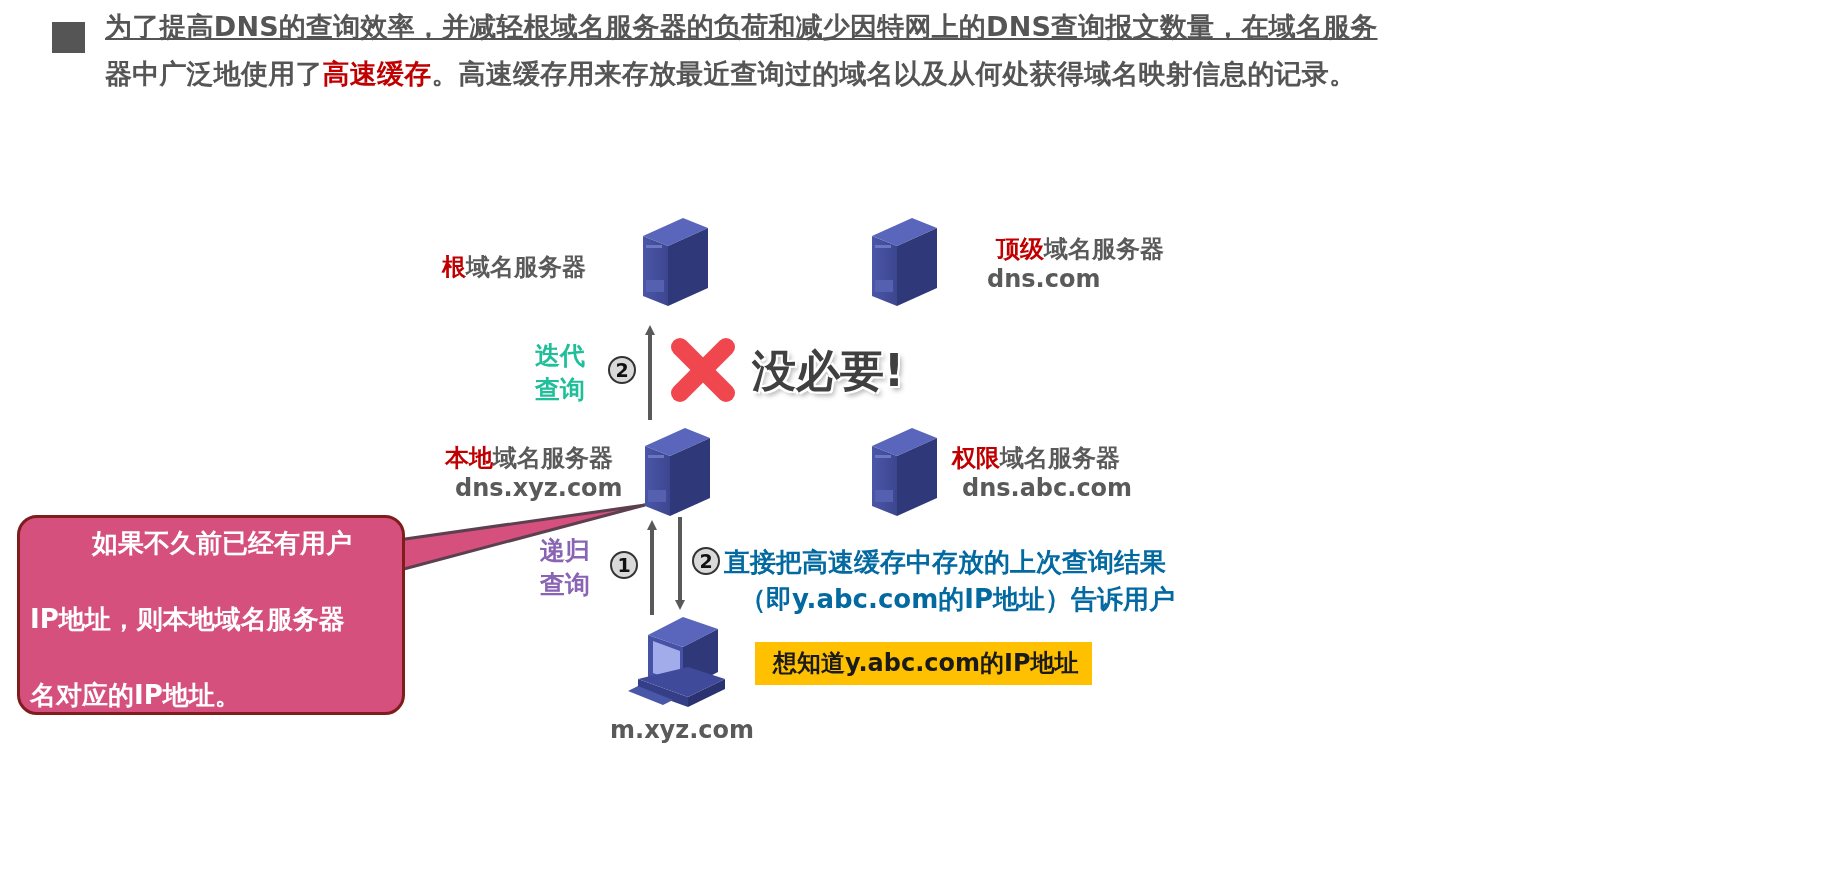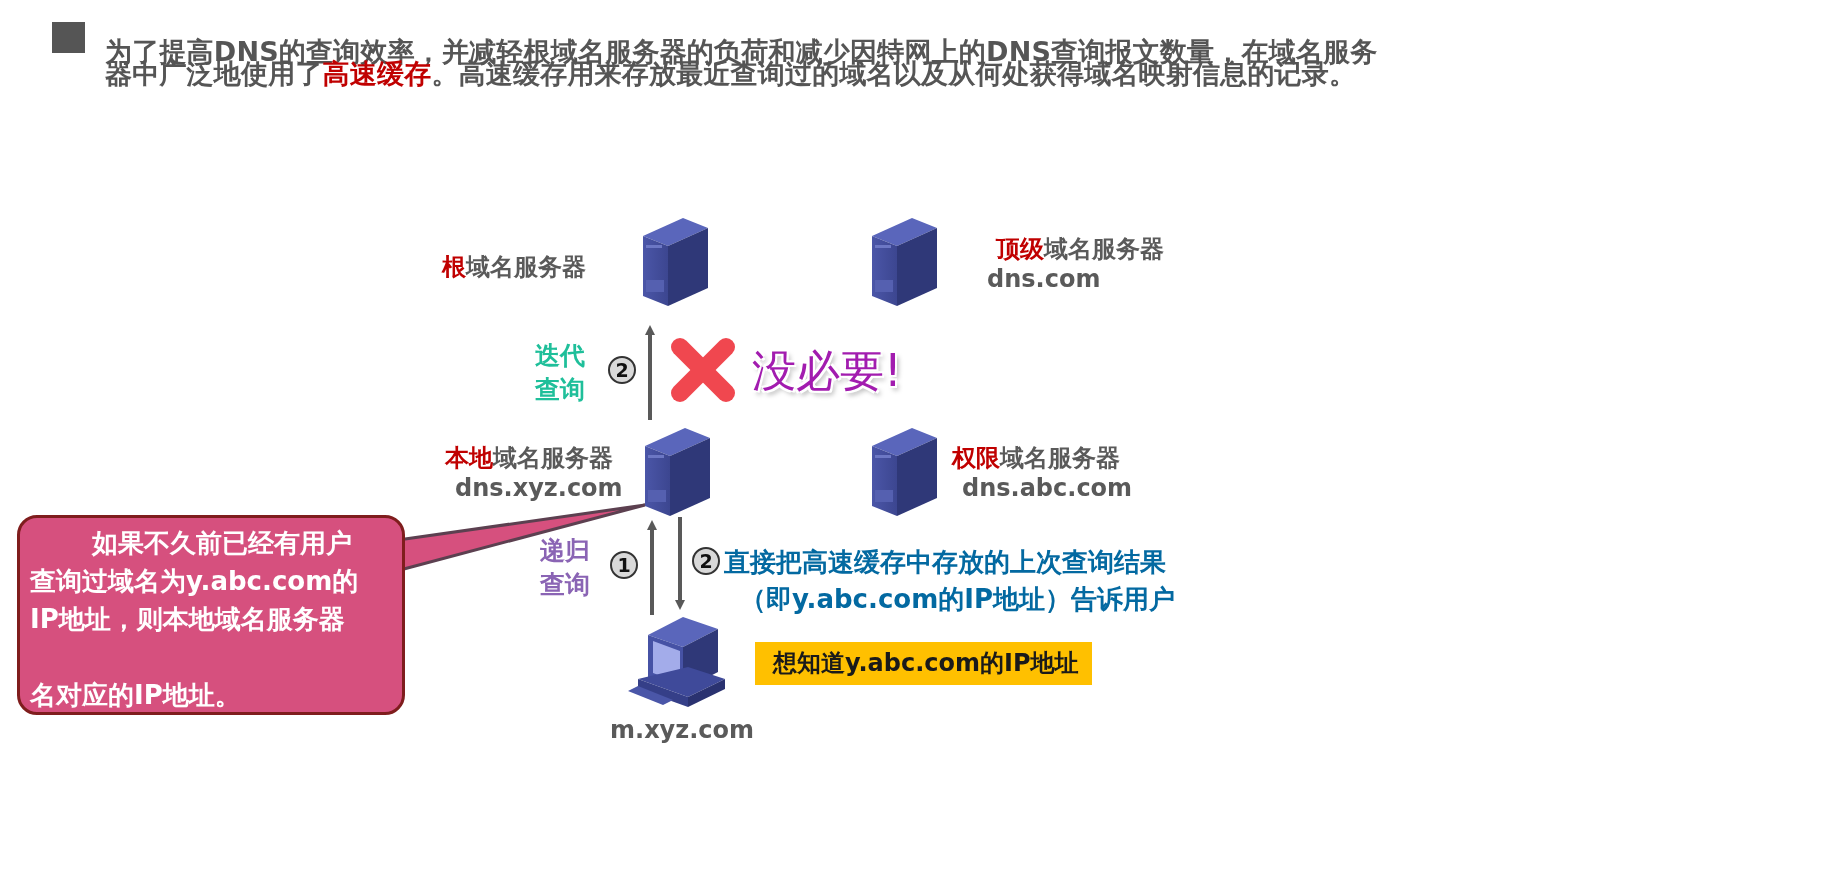--- a/index.html
+++ b/index.html
@@ -25,28 +25,28 @@
   .teal { color:#1fbf9a; font-size:25px; font-weight:bold; }
   .purple { color:#8a64b4; font-size:25px; font-weight:bold; }
 
   .num { position:absolute; width:28px; height:28px; border-radius:50%;
          background:#d9d9d9; border:2px solid #333; box-sizing:border-box;
          font-size:19px; font-weight:bold; color:#111; text-align:center; line-height:24px; }
 
   #yellow { position:absolute; left:755px; top:642px; width:337px; height:43px; background:#ffc000; }
   #yellow span { position:absolute; left:18px; top:5px; font-size:24px; font-weight:bold; color:#1a1a1a; white-space:nowrap; }
 
-  #nope { position:absolute; left:752px; top:342px; font-size:44px; font-weight:normal; color:#a21caf;
+  #nope { position:absolute; left:752px; top:342px; font-size:44px; font-weight:bold; color:#404040;
           text-shadow: 2px 2px 0 #fff, -2px -2px 0 #fff, 2px -2px 0 #fff, -2px 2px 0 #fff, 3px 4px 5px rgba(0,0,0,0.35); white-space:nowrap; }
 </style>
 </head>
 <body>
 
 <div id="bullet"></div>
-<div class="hdr" style="top:34px;">为了提高DNS的查询效率，并减轻根域名服务器的负荷和减少因特网上的DNS查询报文数量，在域名服务</div>
+<div class="hdr" style="top:9px;text-decoration:underline;">为了提高DNS的查询效率，并减轻根域名服务器的负荷和减少因特网上的DNS查询报文数量，在域名服务</div>
 <div class="hdr" style="top:56px;"><span>器中广泛地使用了</span><span class="red">高速缓存</span><span>。高速缓存用来存放最近查询过的域名以及从何处获得域名映射信息的记录。</span></div>
 
 <svg class="abs" style="left:0;top:0;" width="1834" height="876">
   <defs>
     <linearGradient id="front" x1="0" y1="0" x2="1" y2="0">
       <stop offset="0" stop-color="#4b56a8"></stop>
         <stop offset="1" stop-color="#3c4690"></stop>
     </linearGradient>
     <marker id="ah" markerWidth="10" markerHeight="10" refX="5" refY="5" orient="auto" markerUnits="userSpaceOnUse">
       <path d="M0,0 L10,5 L0,10 z" fill="#595959"></path>
@@ -118,21 +118,20 @@
 <div id="nope">没必要!</div>
 
 <div class="abs lbl" style="left:445px;top:442px;"><span class="red">本地</span><span>域名服务器</span></div>
 <div class="abs host" style="left:455px;top:474px;">dns.xyz.com</div>
 
 <div class="abs lbl" style="left:952px;top:442px;"><span class="red">权限</span><span>域名服务器</span></div>
 <div class="abs host" style="left:962px;top:474px;">dns.abc.com</div>
 
 <div id="callout">
   <div class="cl" style="left:72px;top:8px;">如果不久前已经有用户</div>
-  <div class="cl" style="left:10px;top:46px;">查询过域名为y.abc.com的</div>
   <div class="cl" style="left:10px;top:84px;">IP地址，则本地域名服务器</div>
   <div class="cl" style="left:10px;top:160px;">名对应的IP地址。</div>
 </div>
 
 <div class="abs purple" style="left:540px;top:534px;">递归</div>
 <div class="abs purple" style="left:540px;top:568px;">查询</div>
 <div class="num" style="left:610px;top:551px;">1</div>
 <div class="num" style="left:692px;top:547px;">2</div>
 
 <div class="abs pink" style="left:724px;top:545px;">直接把高速缓存中存放的上次查询结果</div>

